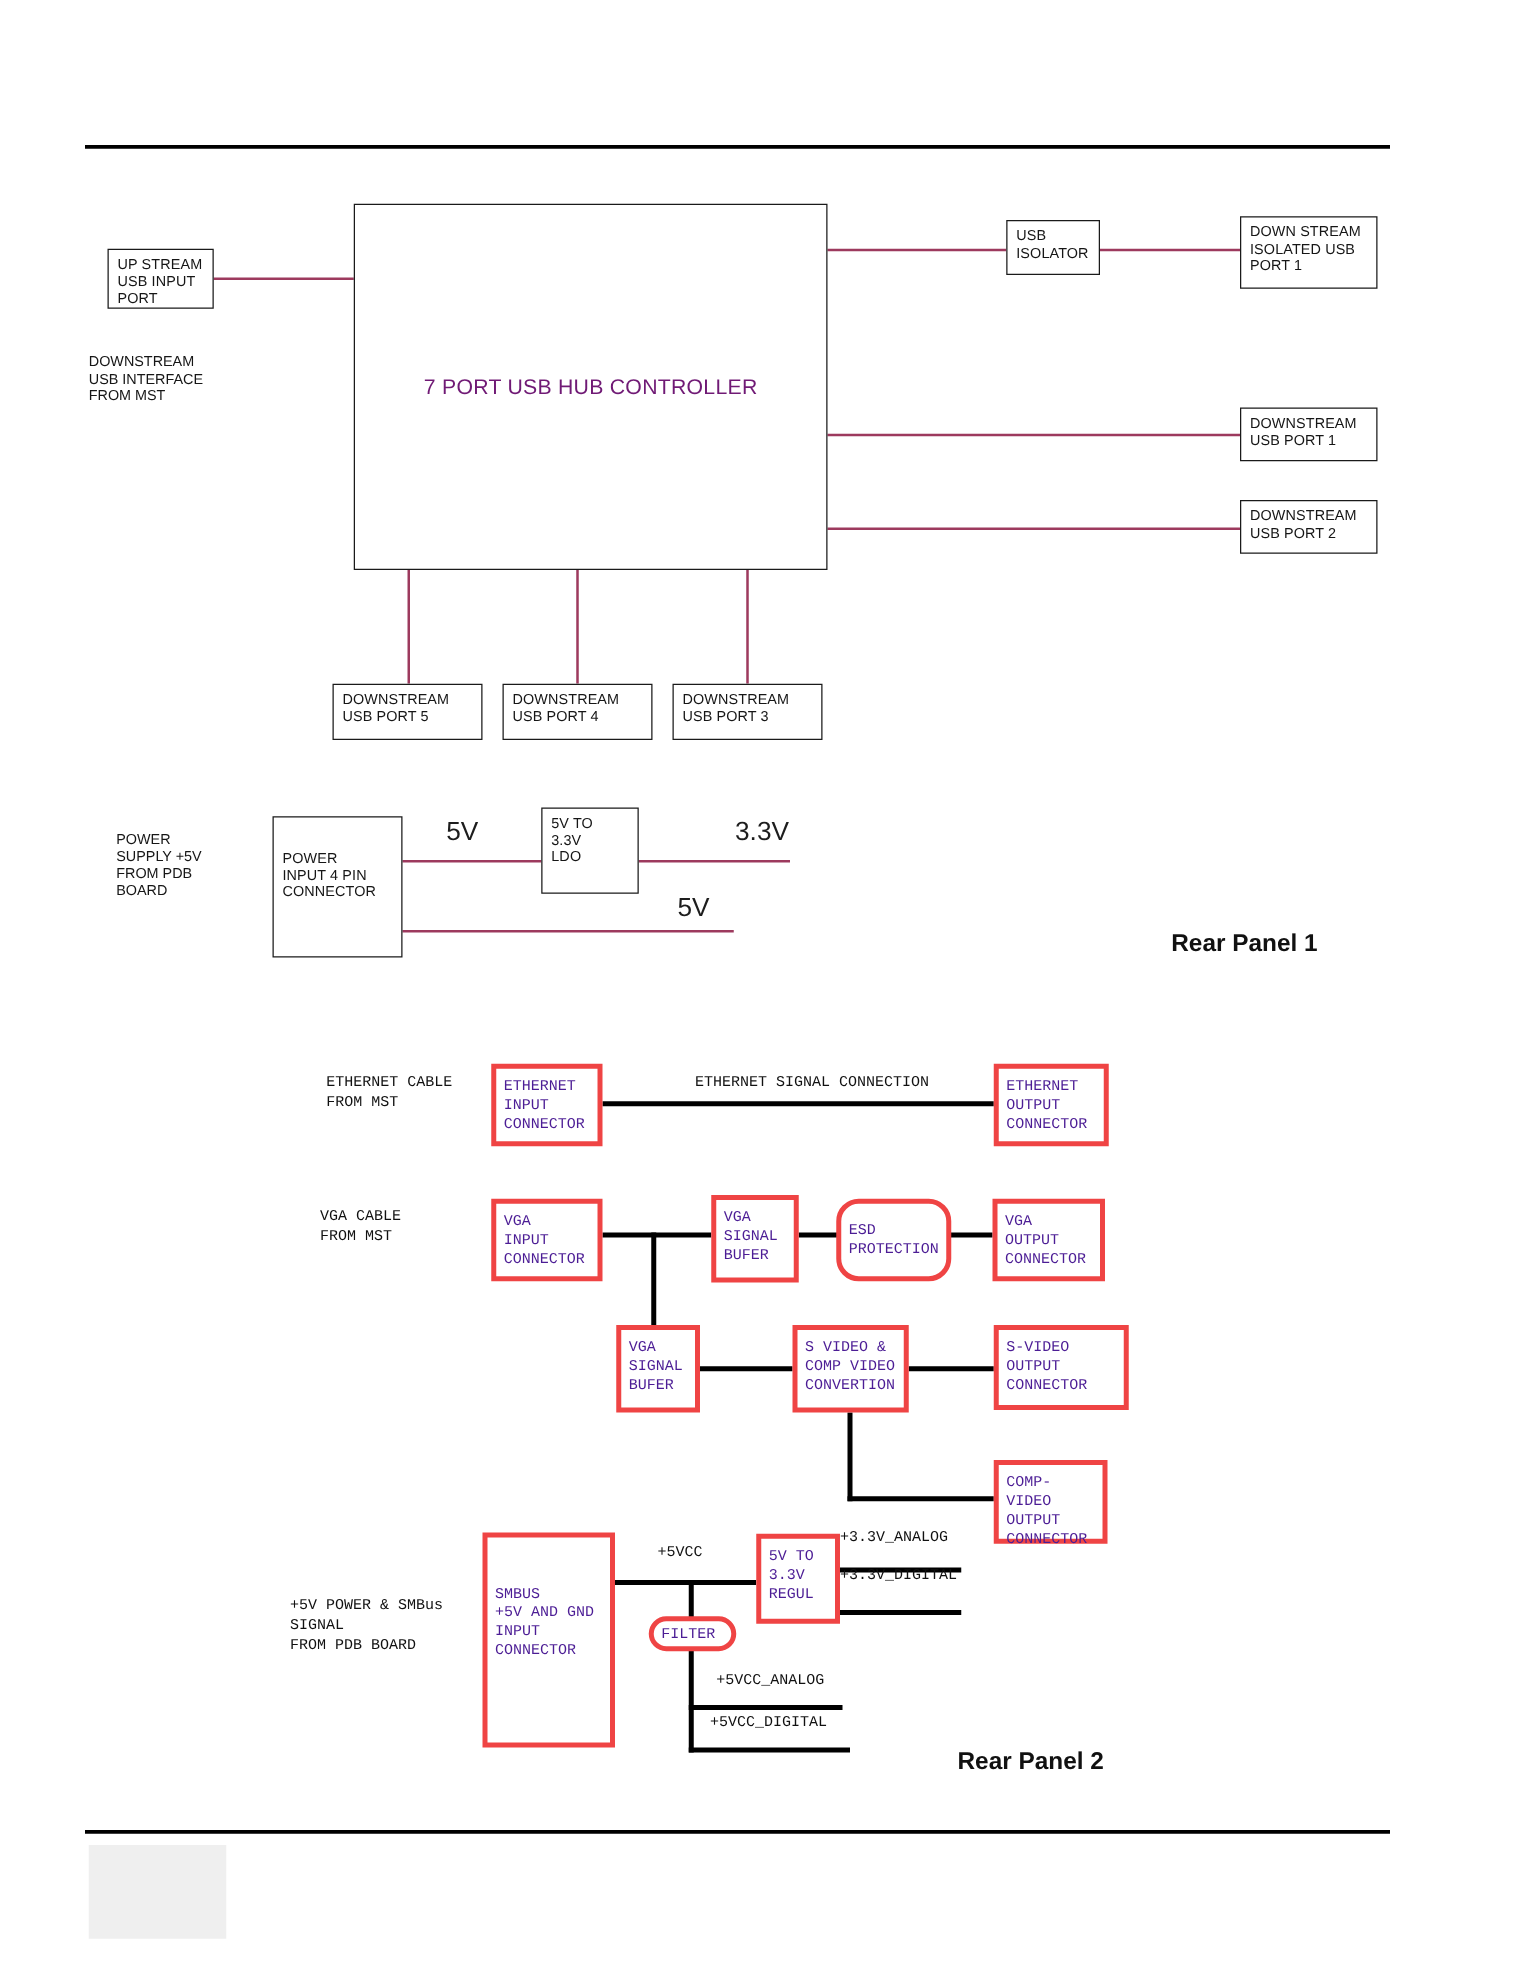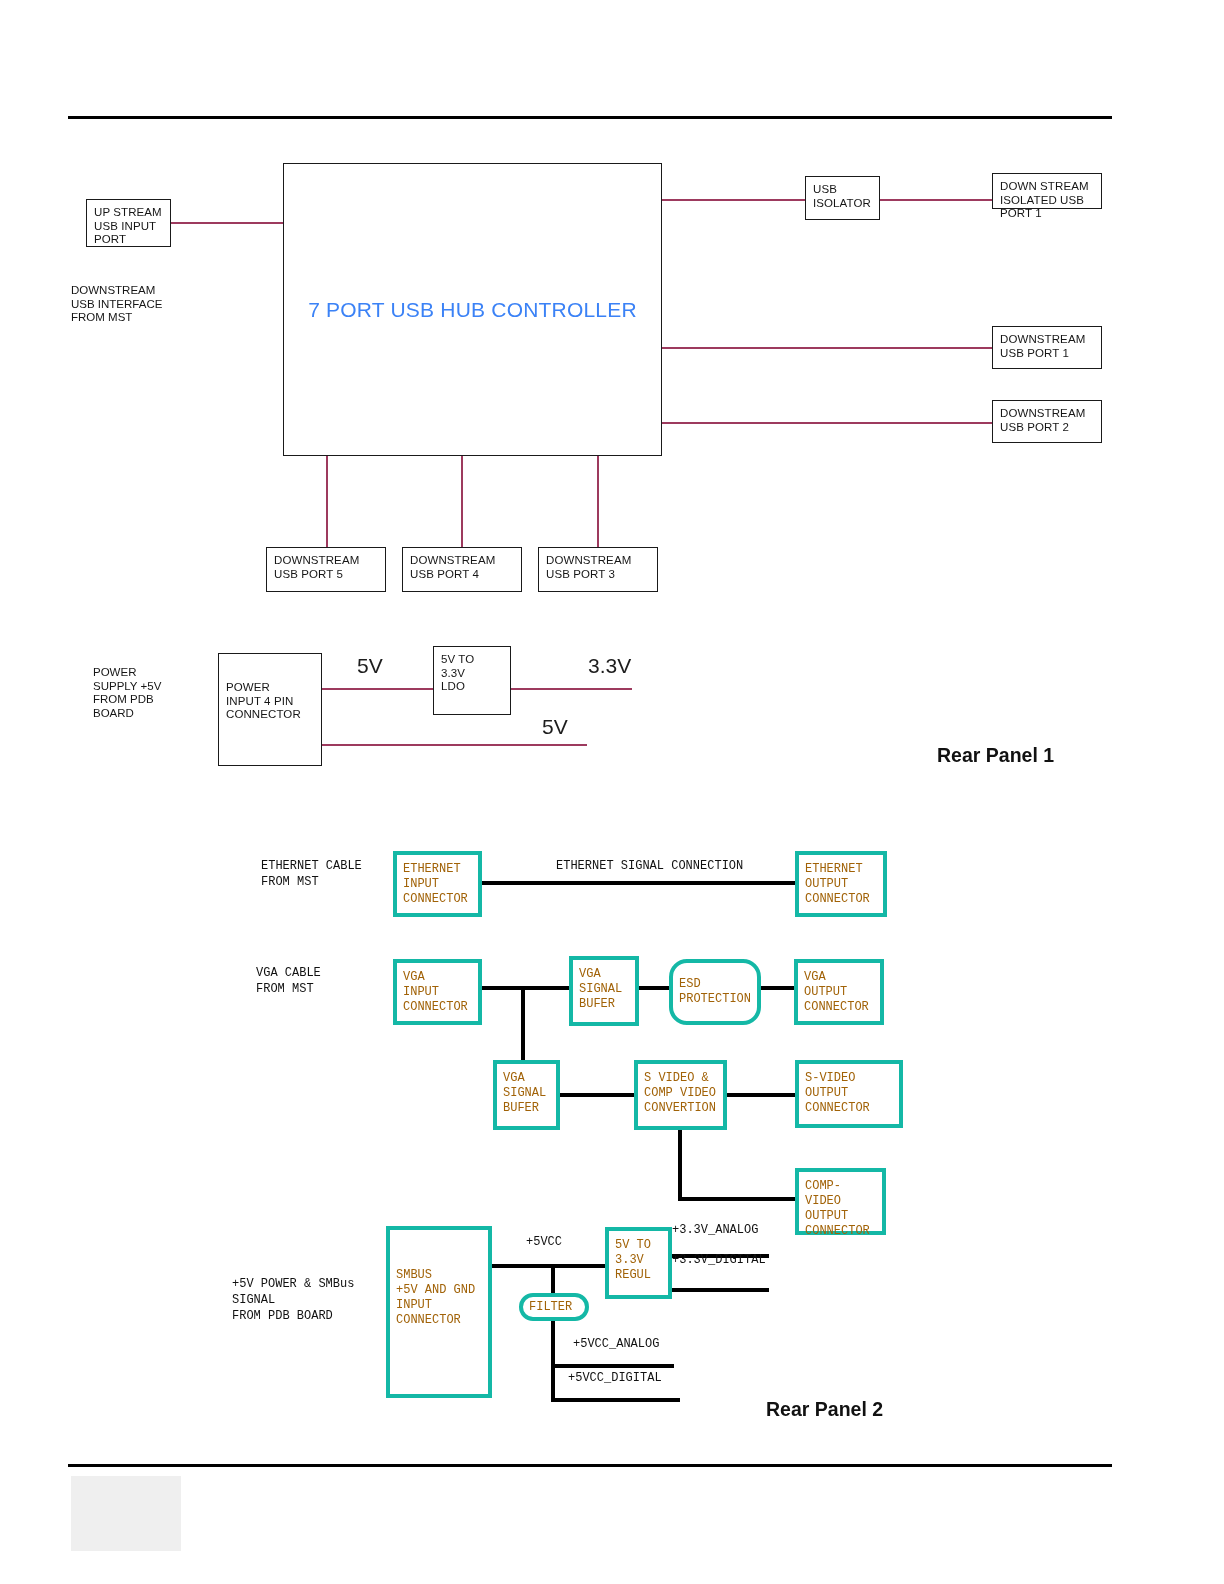--- a/index.html
+++ b/index.html
@@ -46,23 +46,23 @@
     font-family: "Liberation Sans", sans-serif;
   }
   .box1.center {
     display: flex;
     align-items: center;
     justify-content: center;
     padding: 0;
     text-align: center;
   }
   .hubtitle {
-    font-size: 21px;
+    font-size: 17px;
     letter-spacing: 0.2px;
-    color: #3b82f6;
+    color: #701a75;
   }
   .ann1 {
     position: absolute;
     font-size: 11.5px;
     line-height: 13.5px;
     color: #161616;
     white-space: pre-line;
     font-family: "Liberation Sans", sans-serif;
   }
   .volt {
@@ -86,27 +86,27 @@
   .wire {
     position: absolute;
     background: #9d3a5e;
   }
   .wire.h { height: 2px; }
   .wire.v { width: 2px; }
 
   
   .box2 {
     position: absolute;
-    border: 4px solid #14b8a6;
+    border: 4px solid #ef4444;
     background: #ffffff;
     box-sizing: border-box;
     font-family: "Liberation Mono", "DejaVu Sans Mono", monospace;
     font-size: 12px;
     line-height: 15px;
-    color: #a16207;
+    color: #4c1d95;
     padding: 7px 6px;
     white-space: pre-line;
     letter-spacing: 0px;
   }
   .box2.mid {
     display: flex;
     align-items: center;
     padding-top: 0;
     padding-bottom: 0;
     border-radius: 18px;
@@ -158,21 +158,21 @@
 USB INPUT
 PORT</div>
 
   <div class="ann1" style="left:71px; top:284px; width:150px;">DOWNSTREAM
 USB INTERFACE
 FROM MST</div>
 
   <div class="box1" style="left:805px; top:176px; width:75px; height:44px;">USB
 ISOLATOR</div>
 
-  <div class="box1" style="left:992px; top:173px; width:110px; height:36px;">DOWN STREAM
+  <div class="box1" style="left:992px; top:173px; width:110px; height:58px;">DOWN STREAM
 ISOLATED USB
 PORT 1</div>
 
   <div class="box1" style="left:992px; top:326px; width:110px; height:43px;">DOWNSTREAM
 USB PORT 1</div>
 
   <div class="box1" style="left:992px; top:400px; width:110px; height:43px;">DOWNSTREAM
 USB PORT 2</div>
 
   <div class="box1" style="left:266px; top:547px; width:120px; height:45px;">DOWNSTREAM

